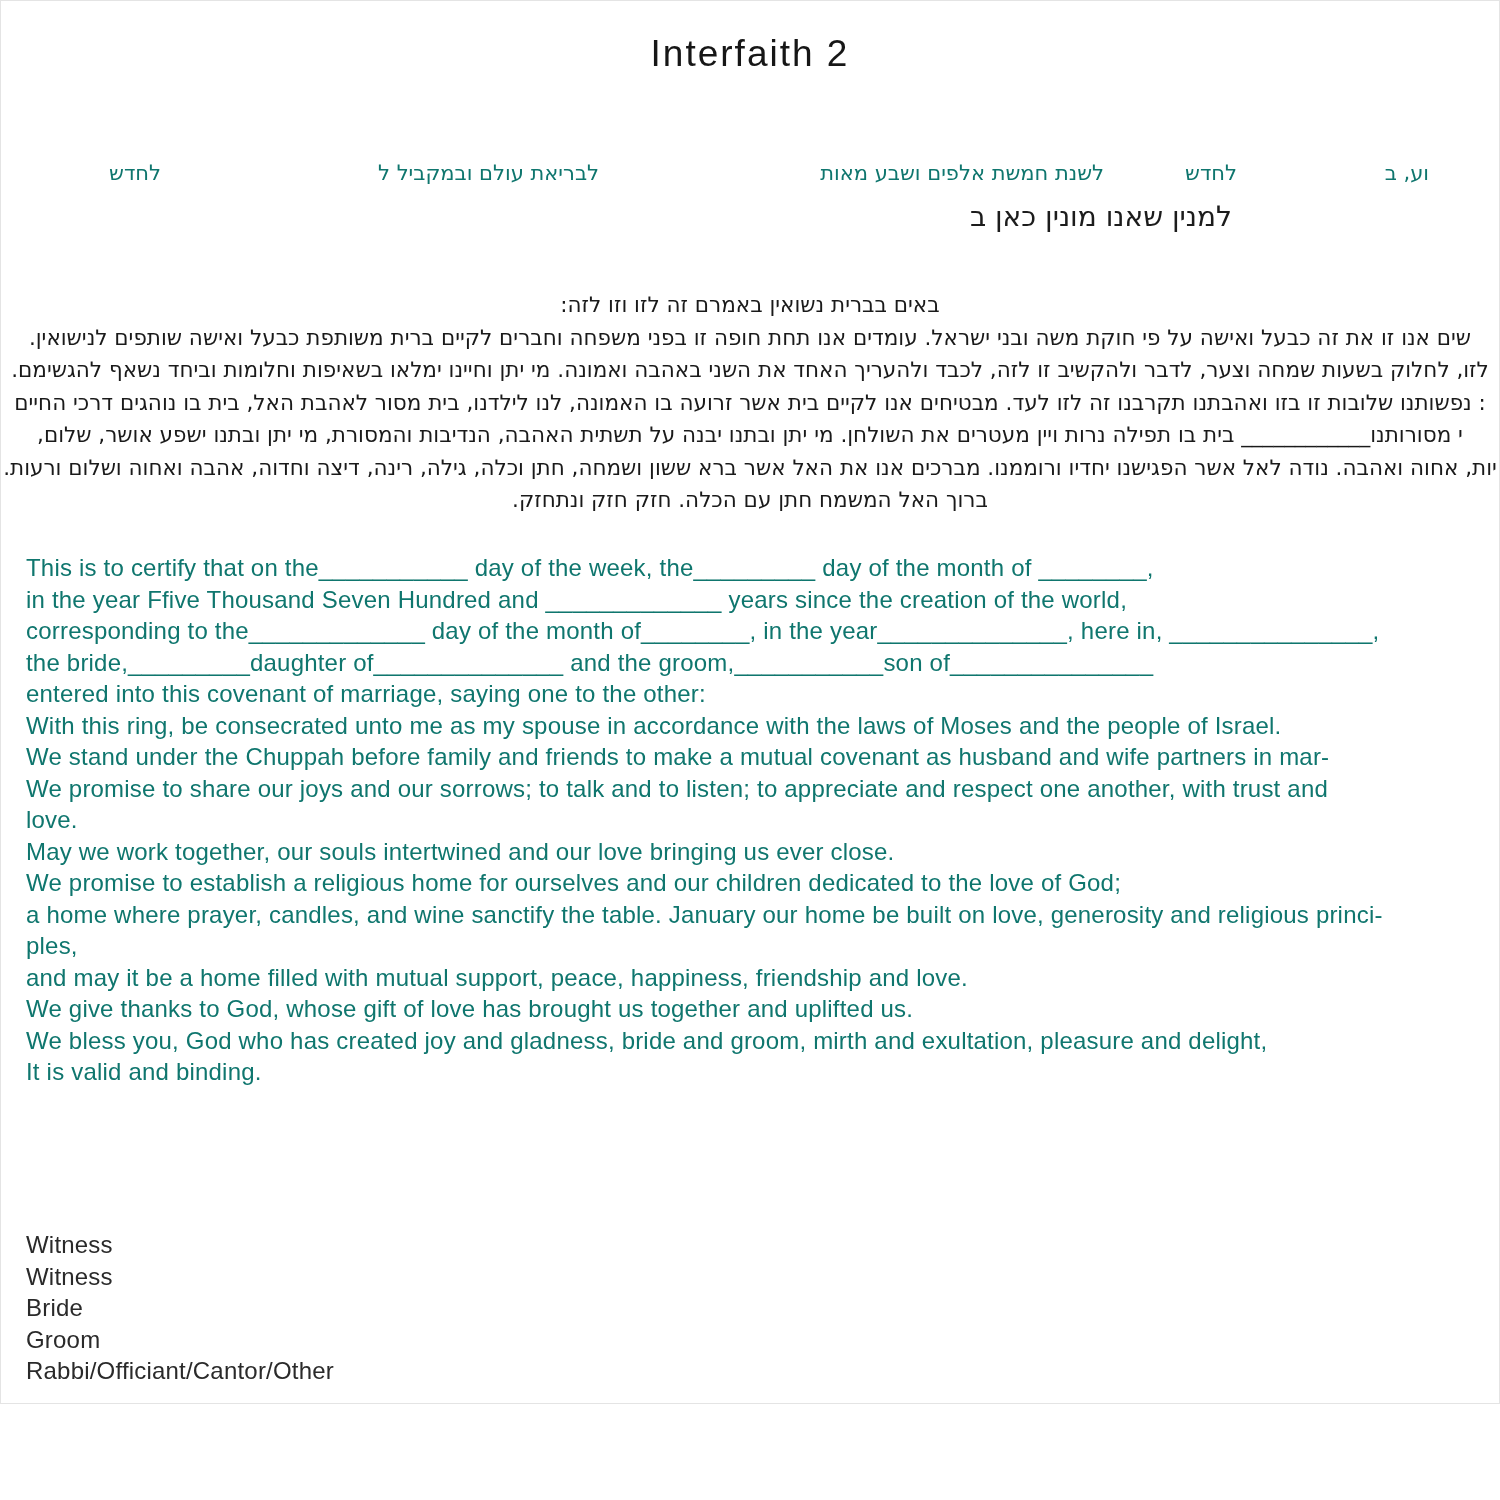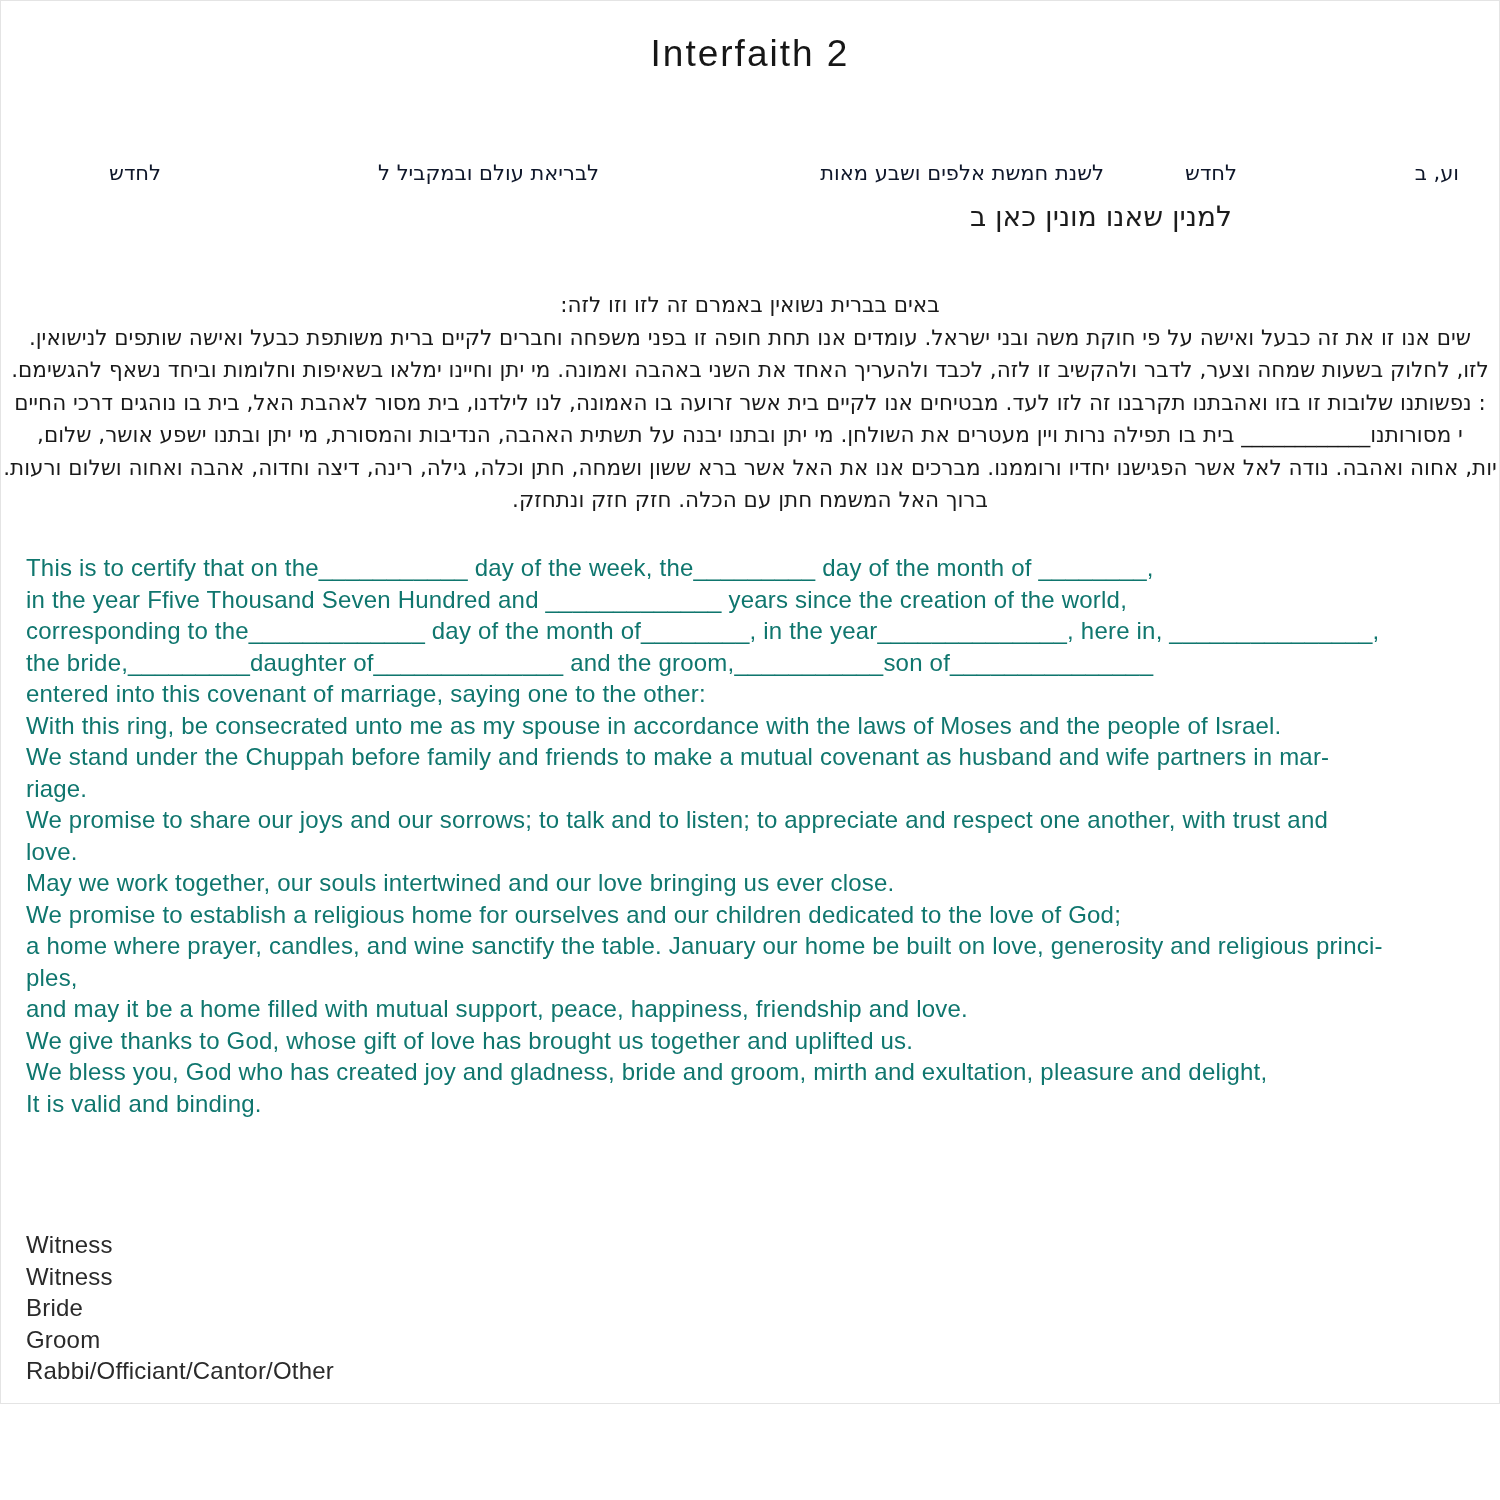--- a/index.html
+++ b/index.html
@@ -33,21 +33,21 @@
   .heb {
     font-family: "DejaVu Sans", sans-serif;
     direction: rtl;
     unicode-bidi: embed;
   }
   .heb-header-item {
     position: absolute;
     top: 160px;
     font-size: 21px;
     white-space: nowrap;
-    color: #0f172a;
+    color: #0f766e;
   }
   .heb-header-row2 {
     position: absolute;
     top: 199px;
     right: 267px;
     font-size: 28px;
     white-space: nowrap;
     color: #1c1c1c;
   }
   
@@ -102,21 +102,21 @@
     letter-spacing: 0.3px;
   }
 </style>
 </head>
 <body>
 
 <div class="page">
 
   <div class="doc-title">Interfaith 2</div>
 
-  <span class="heb heb-header-item" style="right:40px">וע, ב</span>
+  <span class="heb heb-header-item" style="right:70px">וע, ב</span>
   <span class="heb heb-header-item" style="right:262px">לחדש</span>
   <span class="heb heb-header-item" style="right:395px">לשנת חמשת אלפים ושבע מאות</span>
   <span class="heb heb-header-item" style="right:900px">לבריאת עולם ובמקביל ל</span>
   <span class="heb heb-header-item" style="right:1338px">לחדש</span>
   <span class="heb heb-header-row2">למנין שאנו מונין כאן ב</span>
 
   <div class="heb-paragraph">
     <div class="heb heb-line">באים בברית נשואין באמרם זה לזו וזו לזה:</div>
     <div class="heb heb-line">שים אנו זו את זה כבעל ואישה על פי חוקת משה ובני ישראל. עומדים אנו תחת חופה זו בפני משפחה וחברים לקיים ברית משותפת כבעל ואישה שותפים לנישואין.</div>
     <div class="heb heb-line">לזו, לחלוק בשעות שמחה וצער, לדבר ולהקשיב זו לזה, לכבד ולהעריך האחד את השני באהבה ואמונה. מי יתן וחיינו ימלאו בשאיפות וחלומות וביחד נשאף להגשימם.</div>
@@ -127,21 +127,20 @@
   </div>
 
   <div class="eng-block">
     <div class="eng-line">This is to certify that on the___________ day of the week, the_________ day of the month of ________,</div>
     <div class="eng-line">in the year Ffive Thousand Seven Hundred and _____________ years since the creation of the world,</div>
     <div class="eng-line">corresponding to the_____________ day of the month of________, in the year______________, here in, _______________,</div>
     <div class="eng-line">the bride,_________daughter of______________ and the groom,___________son of_______________</div>
     <div class="eng-line">entered into this covenant of marriage, saying one to the other:</div>
     <div class="eng-line">With this ring, be consecrated unto me as my spouse in accordance with the laws of Moses and the people of Israel.</div>
     <div class="eng-line">We stand under the Chuppah before family and friends to make a mutual covenant as husband and wife partners in mar-</div>
-    <div class="eng-line">riage.</div>
     <div class="eng-line">We promise to share our joys and our sorrows; to talk and to listen; to appreciate and respect one another, with trust and</div>
     <div class="eng-line">love.</div>
     <div class="eng-line">May we work together, our souls intertwined and our love bringing us ever close.</div>
     <div class="eng-line">We promise to establish a religious home for ourselves and our children dedicated to the love of God;</div>
     <div class="eng-line">a home where prayer, candles, and wine sanctify the table. January our home be built on love, generosity and religious princi-</div>
     <div class="eng-line">ples,</div>
     <div class="eng-line">and may it be a home filled with mutual support, peace, happiness, friendship and love.</div>
     <div class="eng-line">We give thanks to God, whose gift of love has brought us together and uplifted us.</div>
     <div class="eng-line">We bless you, God who has created joy and gladness, bride and groom, mirth and exultation, pleasure and delight,</div>
     <div class="eng-line">It is valid and binding.</div>

